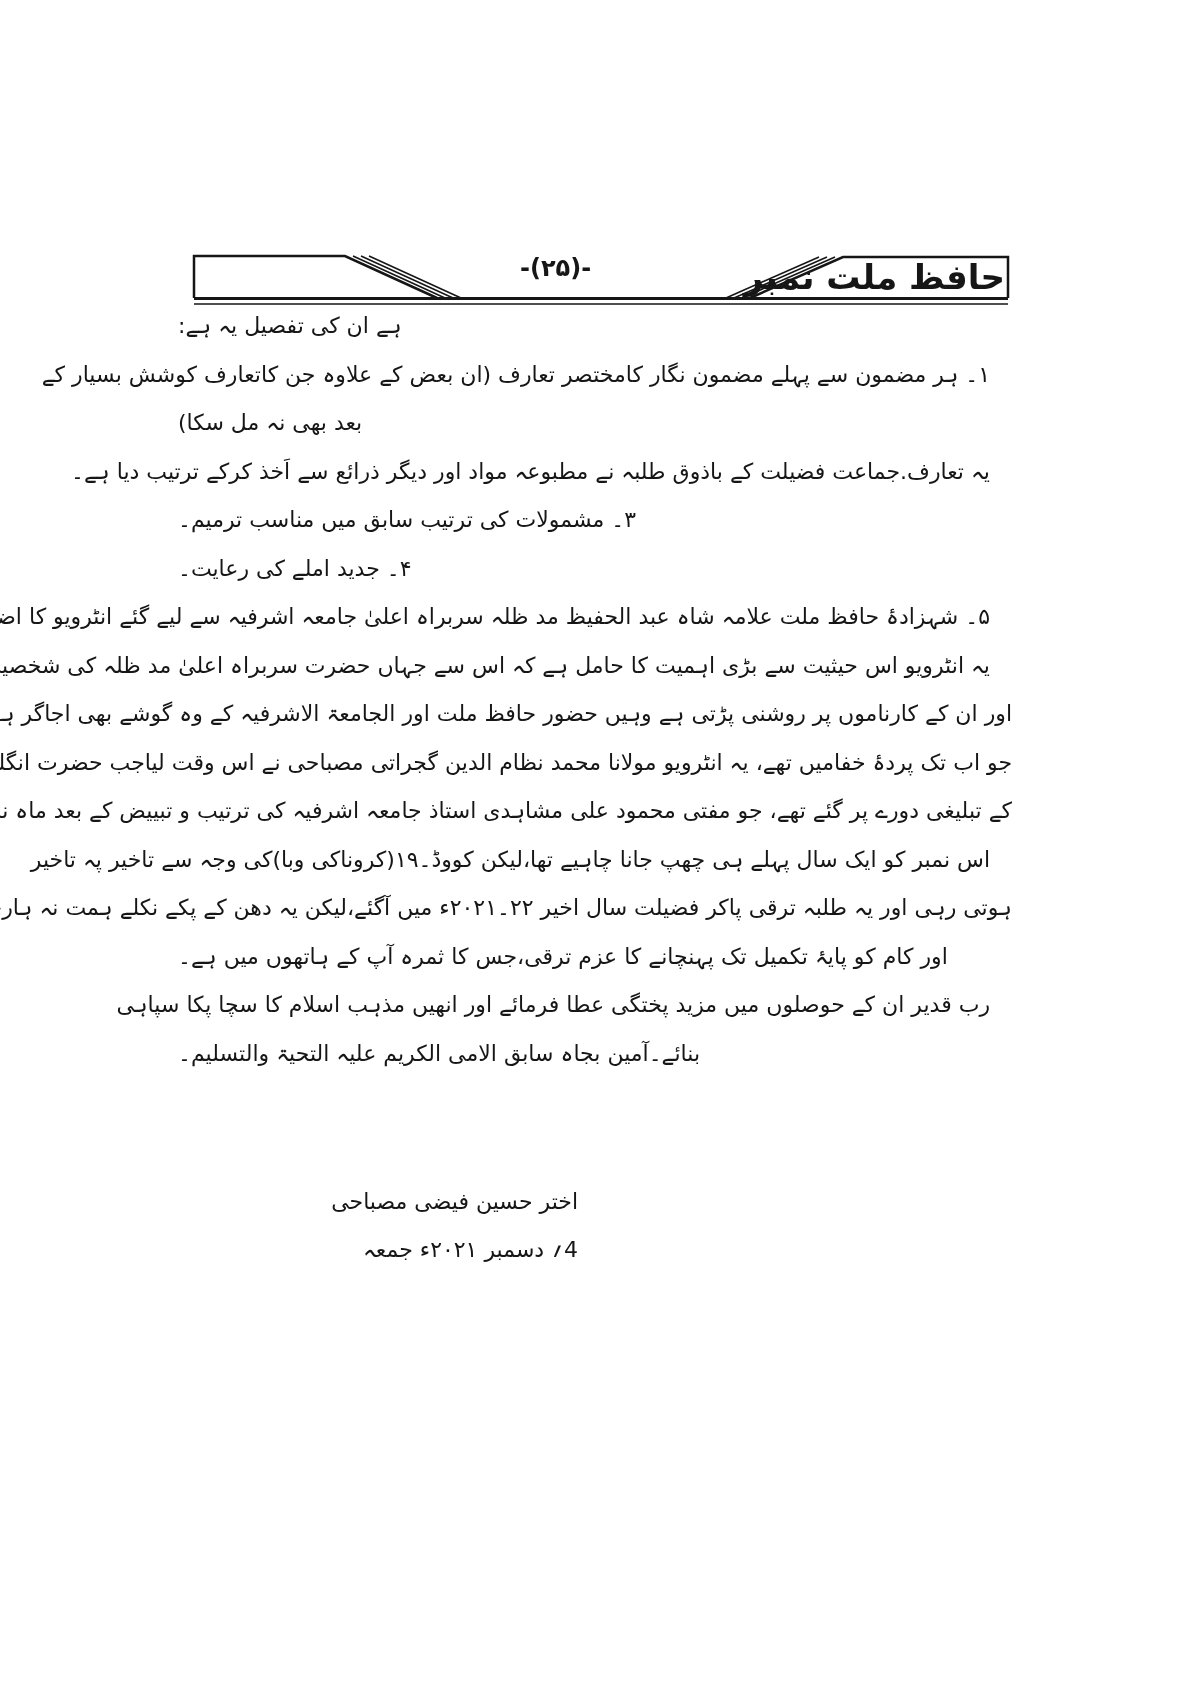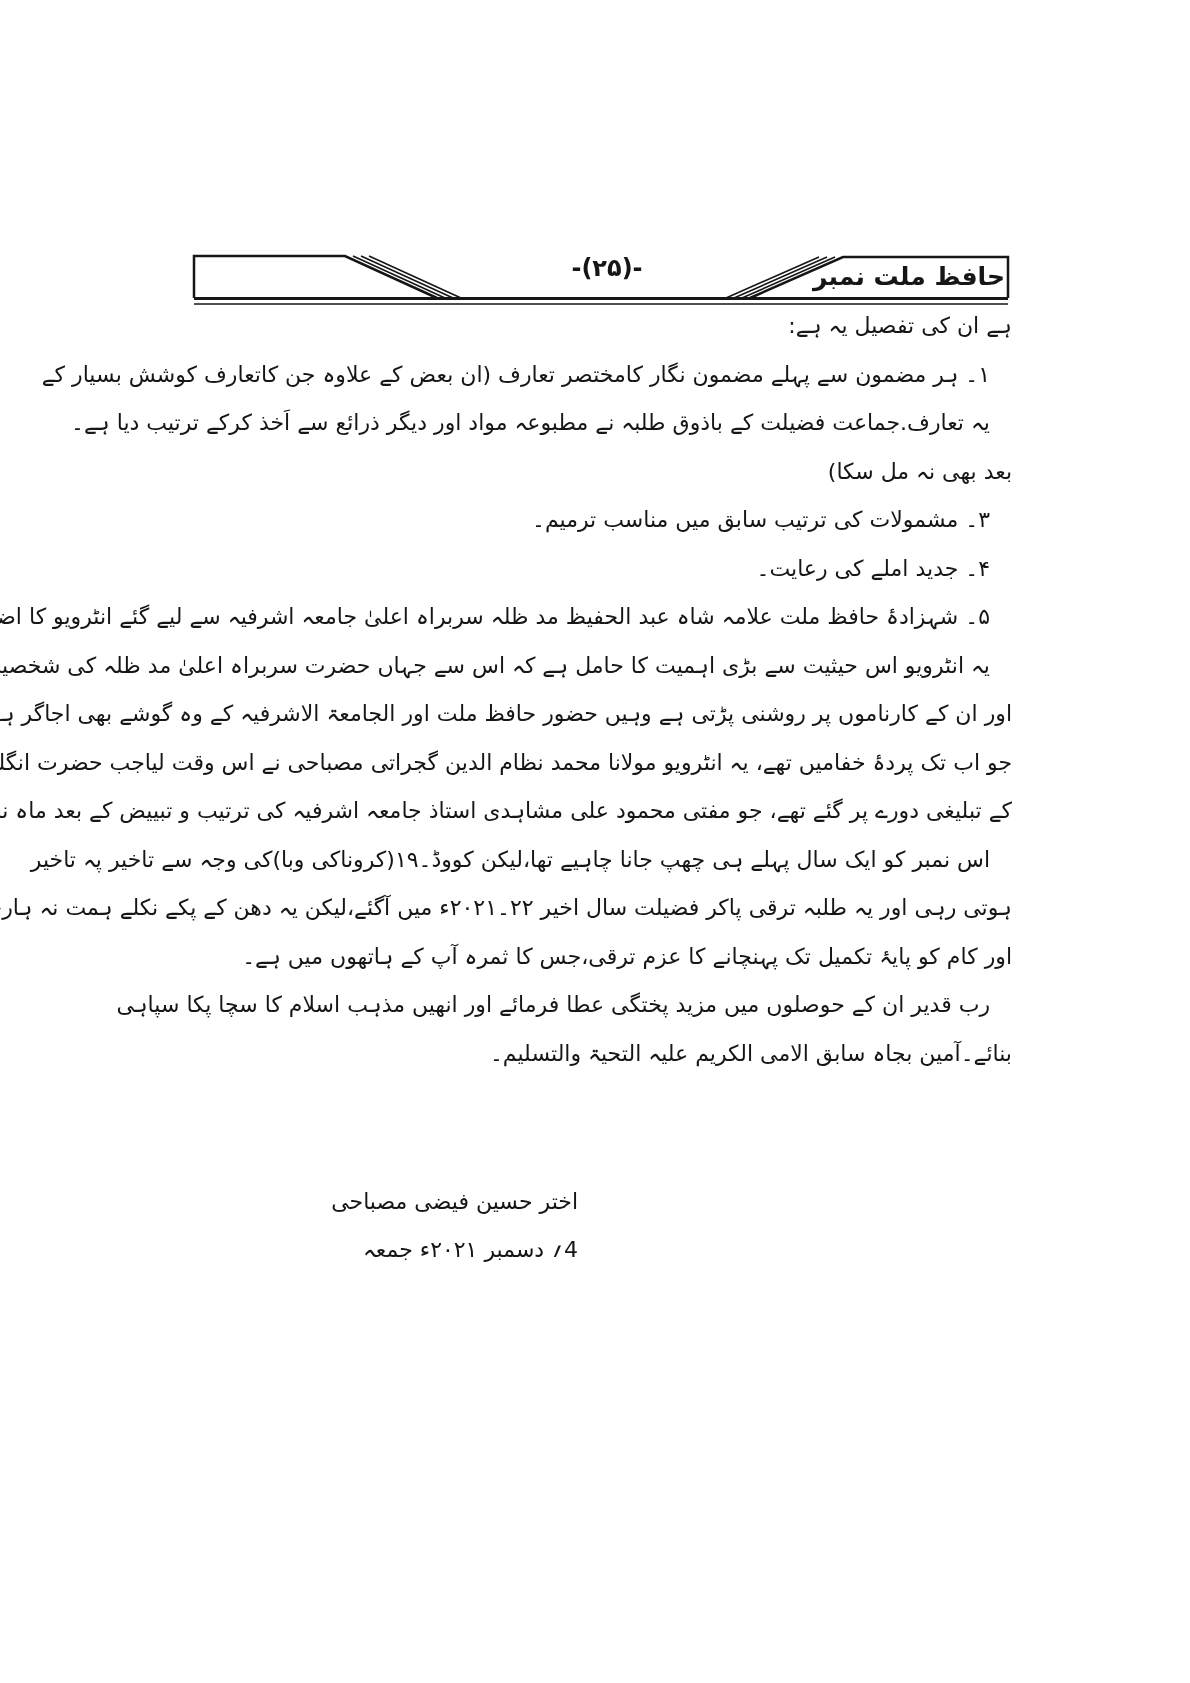--- a/index.html
+++ b/index.html
@@ -18,49 +18,49 @@
     top: 254px;
   }
   .header-title {
     position: absolute;
     left: 845px;
     top: 257px;
     width: 160px;
     height: 40px;
     line-height: 40px;
     text-align: center;
-    font-size: 25px;
+    font-size: 34px;
     font-weight: 700;
     direction: rtl;
     white-space: nowrap;
   }
   .page-number {
     position: absolute;
-    left: 532px;
+    left: 520px;
     top: 246px;
     width: 150px;
     height: 44px;
     line-height: 44px;
-    text-align: center;
+    text-align: left;
     font-size: 24px;
     font-weight: 600;
   }
   .body-lines {
     position: absolute;
     left: 178px;
     top: 302px;
     width: 834px;
     direction: rtl;
   }
   .line {
     height: 48.5px;
     line-height: 48.5px;
     font-size: 22px;
     white-space: nowrap;
-    text-align: right;
+    text-align: left;
   }
   .line.indent { padding-right: 22px; }
   .signature {
     position: absolute;
     left: 398px;
     top: 1178px;
     width: 180px;
     direction: rtl;
     text-align: right;
   }
@@ -96,22 +96,22 @@
         <path d="M14 50 L828 50" stroke-width="1.4"></path>
       </g>
     </svg>
     <div class="header-title">حافظ ملت نمبر</div>
     <div class="page-number">-(۲۵)-</div>
   </div>
 
   <div class="body-lines" id="body-lines">
       <div class="line">ہے ان کی تفصیل یہ ہے:</div>
       <div class="line indent">۱۔ ہر مضمون سے پہلے مضمون نگار کامختصر تعارف (ان بعض کے علاوہ جن کاتعارف کوشش بسیار کے</div>
+      <div class="line">بعد بھی نہ مل سکا)</div>
       <div class="line indent">یہ تعارف.جماعت فضیلت کے باذوق طلبہ نے مطبوعہ مواد اور دیگر ذرائع سے اَخذ کرکے ترتیب دیا ہے۔</div>
-      <div class="line">بعد بھی نہ مل سکا)</div>
       <div class="line indent">۳۔ مشمولات کی ترتیب سابق میں مناسب ترمیم۔</div>
       <div class="line indent">۴۔ جدید املے کی رعایت۔</div>
       <div class="line indent">۵۔ شہزادۂ حافظ ملت علامہ شاہ عبد الحفیظ مد ظلہ سربراہ اعلیٰ جامعہ اشرفیہ سے لیے گئے انٹرویو کا اضافہ۔</div>
       <div class="line indent">یہ انٹرویو اس حیثیت سے بڑی اہمیت کا حامل ہے کہ اس سے جہاں حضرت سربراہ اعلیٰ مد ظلہ کی شخصیت</div>
       <div class="line">اور ان کے کارناموں پر روشنی پڑتی ہے وہیں حضور حافظ ملت اور الجامعۃ الاشرفیہ کے وہ گوشے بھی اجاگر ہوتے ہیں</div>
       <div class="line">جو اب تک پردۂ خفامیں تھے، یہ انٹرویو مولانا محمد نظام الدین گجراتی مصباحی نے اس وقت لیاجب حضرت انگلینڈ</div>
       <div class="line">کے تبلیغی دورے پر گئے تھے، جو مفتی محمود علی مشاہدی استاذ جامعہ اشرفیہ کی ترتیب و تبییض کے بعد ماہ نامہ اشرفیہ</div>
       <div class="line indent">اس نمبر کو ایک سال پہلے ہی چھپ جانا چاہیے تھا،لیکن کووڈ۔۱۹(کروناکی وبا)کی وجہ سے تاخیر پہ تاخیر</div>
       <div class="line">ہوتی رہی اور یہ طلبہ ترقی پاکر فضیلت سال اخیر ۲۲۔۲۰۲۱ء میں آگئے،لیکن یہ دھن کے پکے نکلے ہمت نہ ہاری</div>
       <div class="line">اور کام کو پایۂ تکمیل تک پہنچانے کا عزم ترقی،جس کا ثمرہ آپ کے ہاتھوں میں ہے۔</div>

